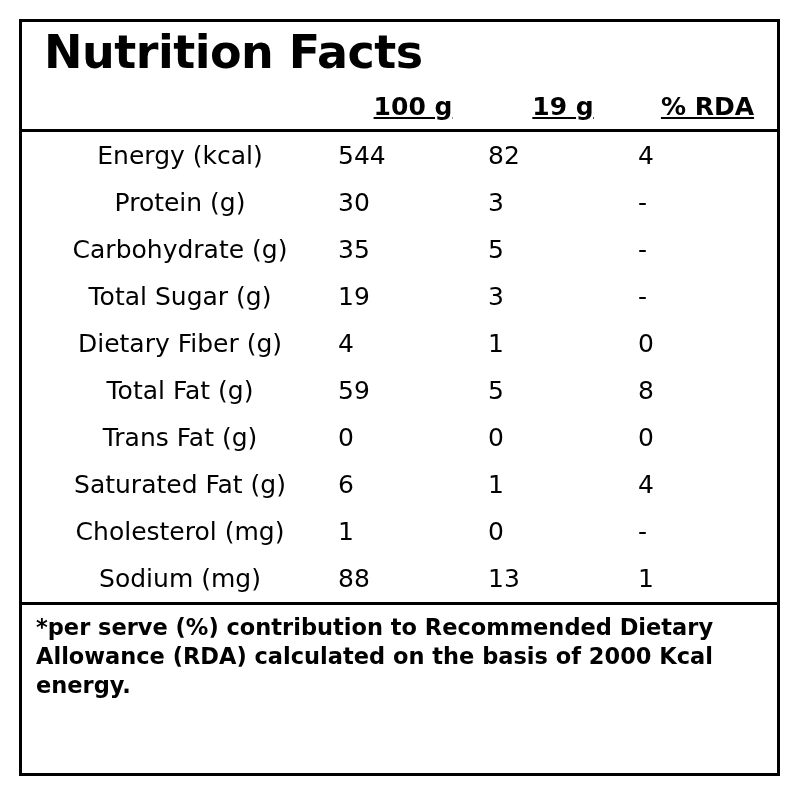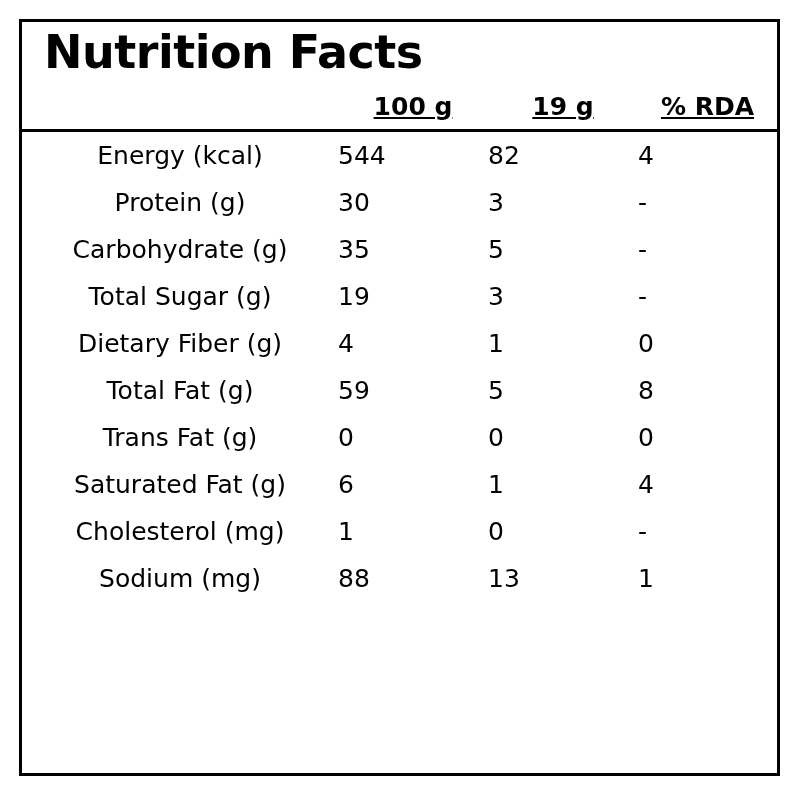--- a/index.html
+++ b/index.html
@@ -181,15 +181,18 @@
         </tr>
         <tr>
           <td class="label">Sodium (mg)</td>
           <td class="num vline">88</td>
           <td class="num vline">13</td>
           <td class="num vline">1</td>
         </tr>
       </tbody>
     </table>
 
+    <div class="footnote-wrap">
+      <div class="footnote">*per serve (%) contribution to Recommended Dietary Allowance (RDA) calculated on the basis of 2000 Kcal energy.</div>
+    </div>
 
   </div>
 </div>
 
 </body></html>

